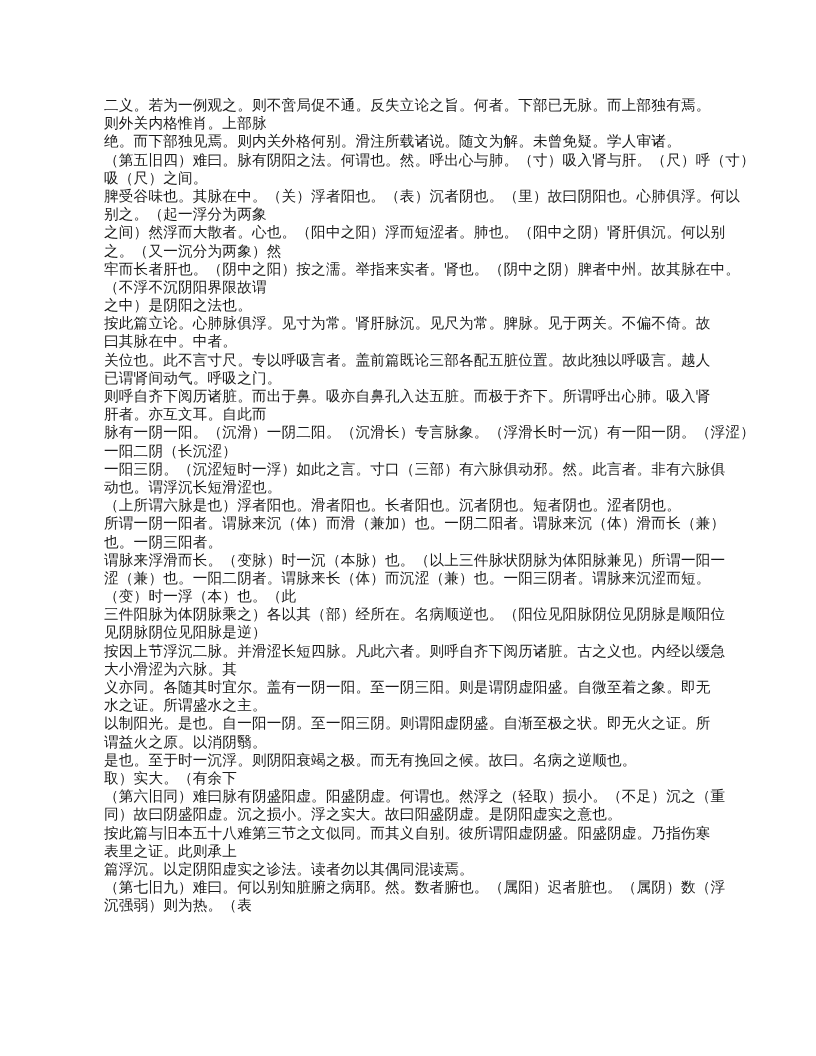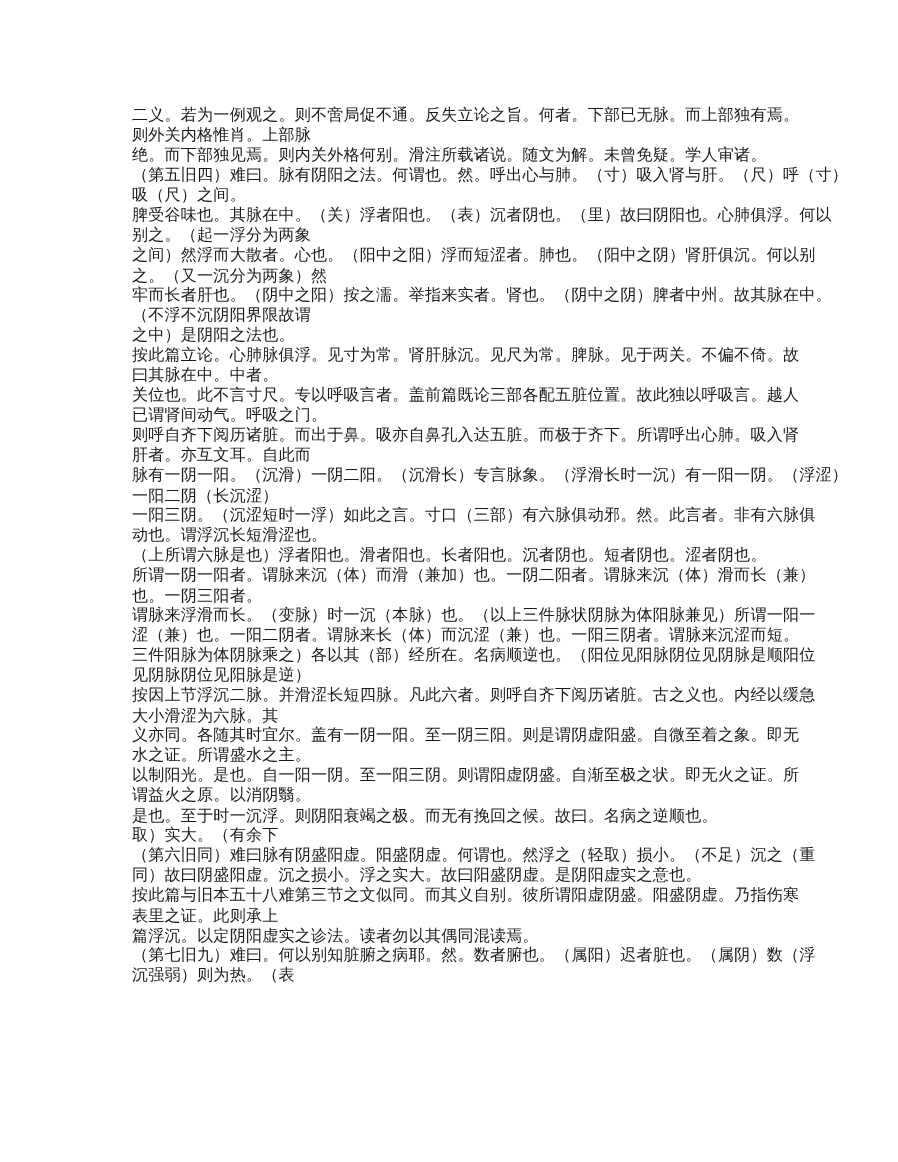--- a/index.html
+++ b/index.html
@@ -21,21 +21,20 @@
     width: 625px;
     font-family: "Liberation Serif", "DejaVu Serif", serif;
     font-size: 14.6px;
     line-height: 18.2px;
     color: #1a1a1a;
     letter-spacing: 0.2px;
   }
   .line {
     height: 18.2px;
     white-space: nowrap;
-    margin-left: 16px;
   }
 </style>
 </head>
 <body>
 
 <div class="page">
   <div class="text-block">
     <div class="line">二义。若为一例观之。则不啻局促不通。反失立论之旨。何者。下部已无脉。而上部独有焉。</div>
     <div class="line">则外关内格惟肖。上部脉</div>
     <div class="line">绝。而下部独见焉。则内关外格何别。滑注所载诸说。随文为解。未曾免疑。学人审诸。</div>
@@ -56,20 +55,21 @@
     <div class="line">肝者。亦互文耳。自此而</div>
     <div class="line">脉有一阴一阳。（沉滑）一阴二阳。（沉滑长）专言脉象。（浮滑长时一沉）有一阳一阴。（浮涩）</div>
     <div class="line">一阳二阴（长沉涩）</div>
     <div class="line">一阳三阴。（沉涩短时一浮）如此之言。寸口（三部）有六脉俱动邪。然。此言者。非有六脉俱</div>
     <div class="line">动也。谓浮沉长短滑涩也。</div>
     <div class="line">（上所谓六脉是也）浮者阳也。滑者阳也。长者阳也。沉者阴也。短者阴也。涩者阴也。</div>
     <div class="line">所谓一阴一阳者。谓脉来沉（体）而滑（兼加）也。一阴二阳者。谓脉来沉（体）滑而长（兼）</div>
     <div class="line">也。一阴三阳者。</div>
     <div class="line">谓脉来浮滑而长。（变脉）时一沉（本脉）也。（以上三件脉状阴脉为体阳脉兼见）所谓一阳一</div>
     <div class="line">涩（兼）也。一阳二阴者。谓脉来长（体）而沉涩（兼）也。一阳三阴者。谓脉来沉涩而短。</div>
+    <div class="line">（变）时一浮（本）也。（此</div>
     <div class="line">三件阳脉为体阴脉乘之）各以其（部）经所在。名病顺逆也。（阳位见阳脉阴位见阴脉是顺阳位</div>
     <div class="line">见阴脉阴位见阳脉是逆）</div>
     <div class="line">按因上节浮沉二脉。并滑涩长短四脉。凡此六者。则呼自齐下阅历诸脏。古之义也。内经以缓急</div>
     <div class="line">大小滑涩为六脉。其</div>
     <div class="line">义亦同。各随其时宜尔。盖有一阴一阳。至一阴三阳。则是谓阴虚阳盛。自微至着之象。即无</div>
     <div class="line">水之证。所谓盛水之主。</div>
     <div class="line">以制阳光。是也。自一阳一阴。至一阳三阴。则谓阳虚阴盛。自渐至极之状。即无火之证。所</div>
     <div class="line">谓益火之原。以消阴翳。</div>
     <div class="line">是也。至于时一沉浮。则阴阳衰竭之极。而无有挽回之候。故曰。名病之逆顺也。</div>
     <div class="line">取）实大。（有余下</div>

